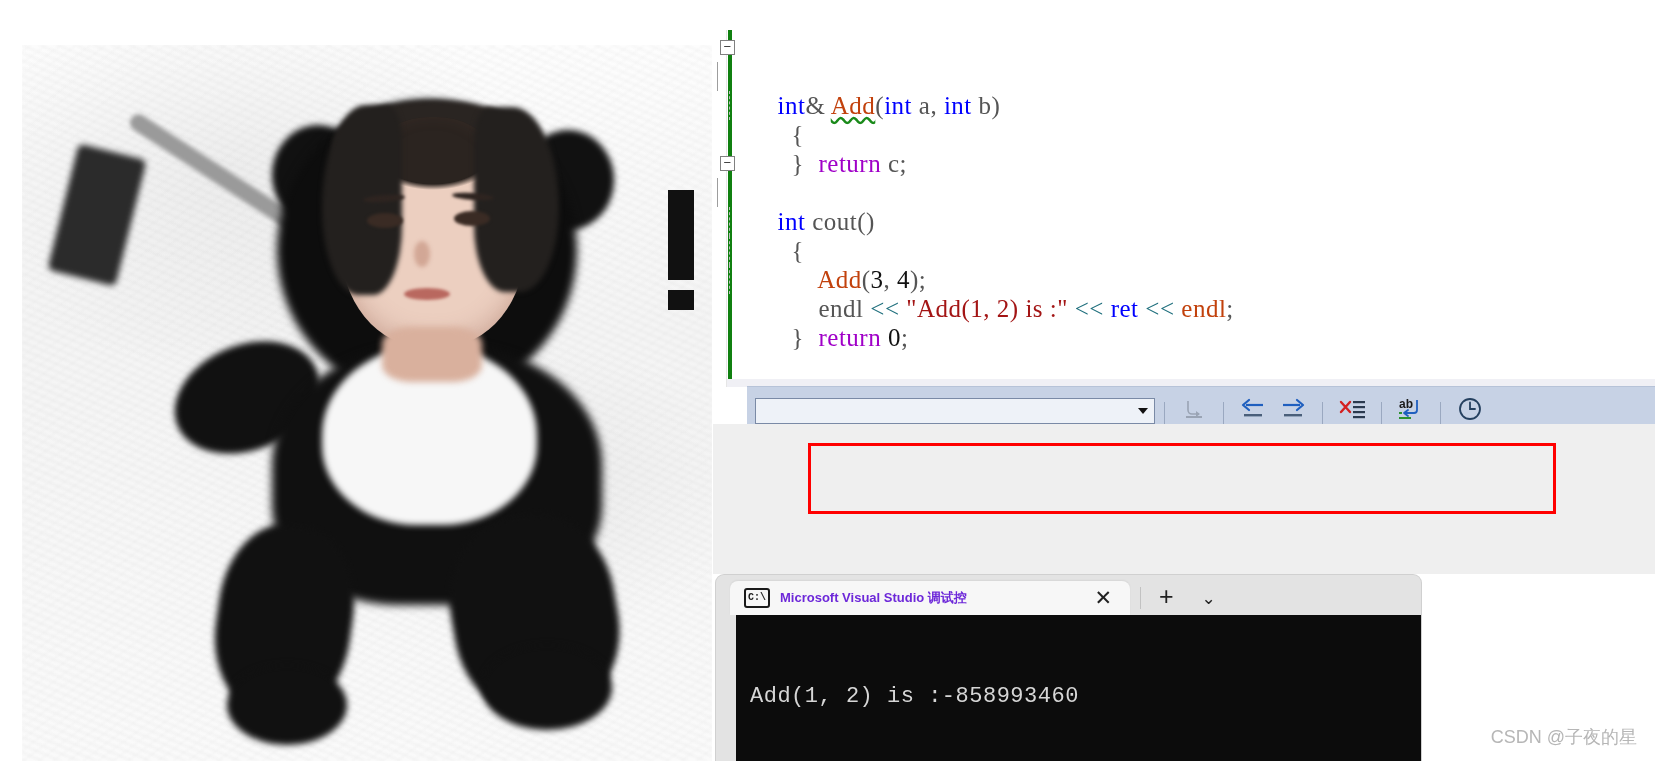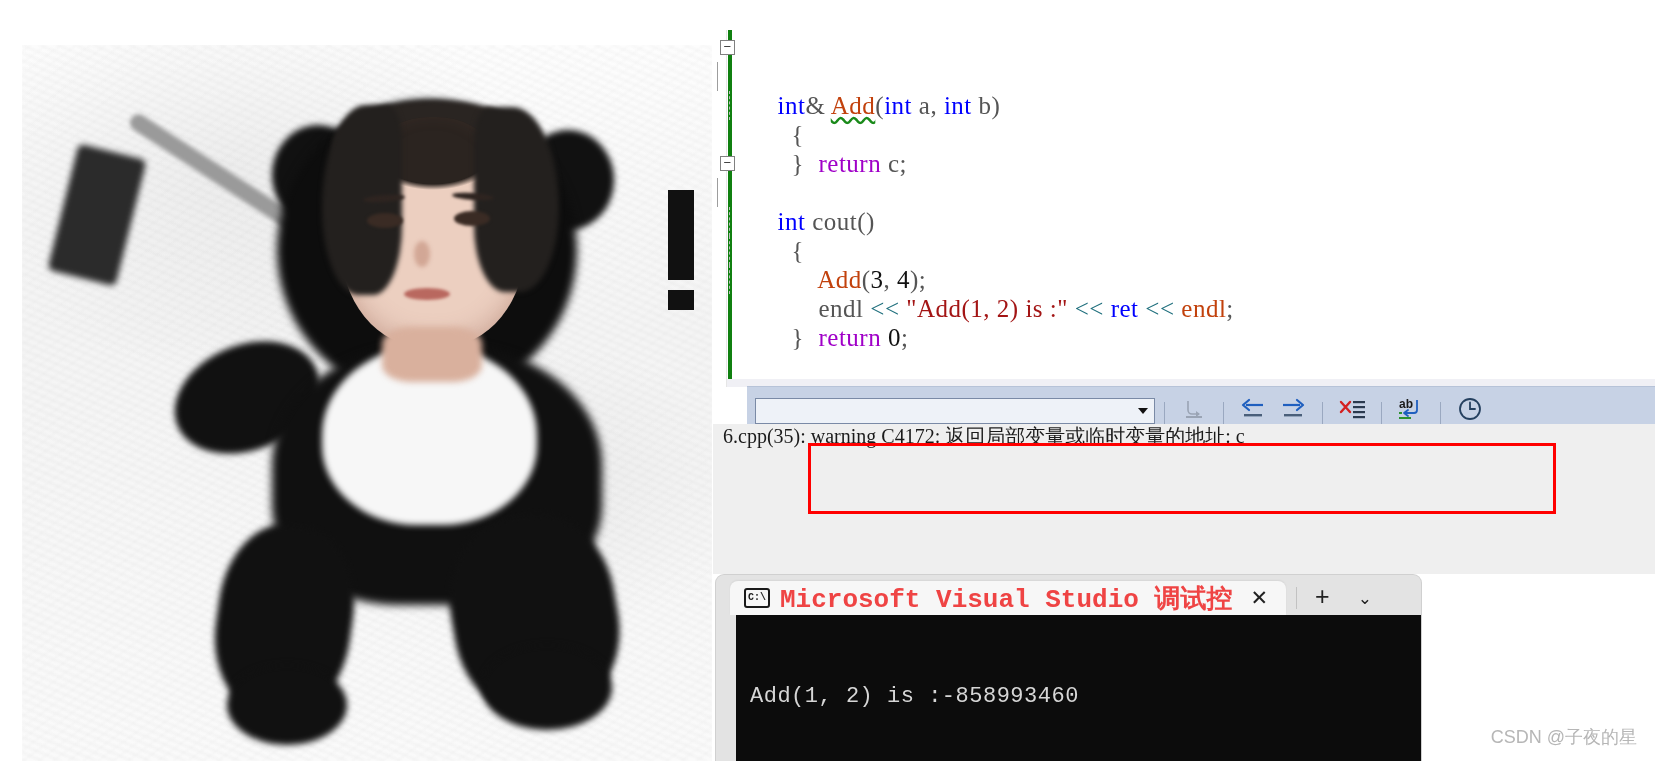--- a/index.html
+++ b/index.html
@@ -183,22 +183,22 @@
     height:34px; min-width:400px; background:#f7f7f7; border-radius:8px 8px 0 0;
     display:flex; align-items:center; padding:0 10px 0 14px; gap:10px;
     box-shadow:0 -1px 2px rgba(0,0,0,.06);
   }
   #tab-icon{
     width:26px; height:20px; border:2px solid #1a1a1a; border-radius:3px;
     font-family:"Liberation Mono", monospace; font-size:10px; color:#1a1a1a;
     display:flex; align-items:center; justify-content:center; line-height:1; font-weight:bold;
   }
   #tab-title{
-    flex:1; font-family:Liberation Mono, monospace; font-size:26px; font-weight:bold;
-    color:#ef4444; white-space:nowrap; overflow:hidden;
+    flex:1; font-family:Liberation Sans, sans-serif; font-size:13px; font-weight:bold;
+    color:#6d28d9; white-space:nowrap; overflow:hidden;
   }
   #tab-close{ font-size:21px; color:#222; padding:0 8px; }
   .tabbar-sep{ width:1px; height:22px; background:#c2c2c2; margin:0 4px 6px 10px; }
   #tab-new{ font-size:25px; color:#222; padding:0 14px 4px 14px; }
   #tab-chevron{ font-size:17px; color:#222; padding:0 14px 6px 14px; }
   #console-body{
     position:absolute; left:20px; top:40px; right:0; bottom:0;
     background:#0c0c0c; color:#d6d6d6;
     font-family:"Liberation Mono", monospace; font-size:22px; letter-spacing:.5px;
     padding:14px 0 8px 14px; overflow:hidden; white-space:pre;
@@ -377,21 +377,20 @@
 
   <div class="tb-btn">
     <svg width="26" height="26" viewBox="0 0 26 26" aria-hidden="true">
       <circle cx="13" cy="13" r="10" fill="none" stroke="#25405f" stroke-width="1.8"></circle>
       <path d="M13 6.5 V13 H18" fill="none" stroke="#25405f" stroke-width="1.8" stroke-linecap="round"></path>
     </svg>
   </div>
 </div>
 
 <div id="output-pane">
-  <div class="out-line">6.cpp(35): warning C4172: 返回局部变量或临时变量的地址: c</div>
   <div id="out-highlight"></div>
 </div>
 
 <div id="console-edge-green"></div>
 <div id="console-window">
   <div id="console-tabbar">
     <div id="console-tab">
       <span id="tab-icon">C:\</span>
       <span id="tab-title">Microsoft Visual Studio 调试控</span>
       <span id="tab-close">✕</span>

